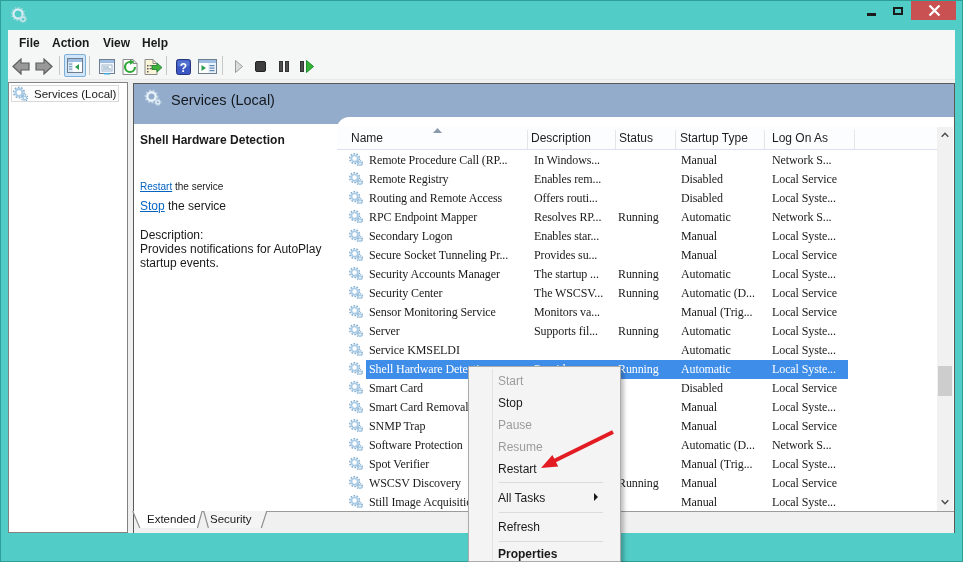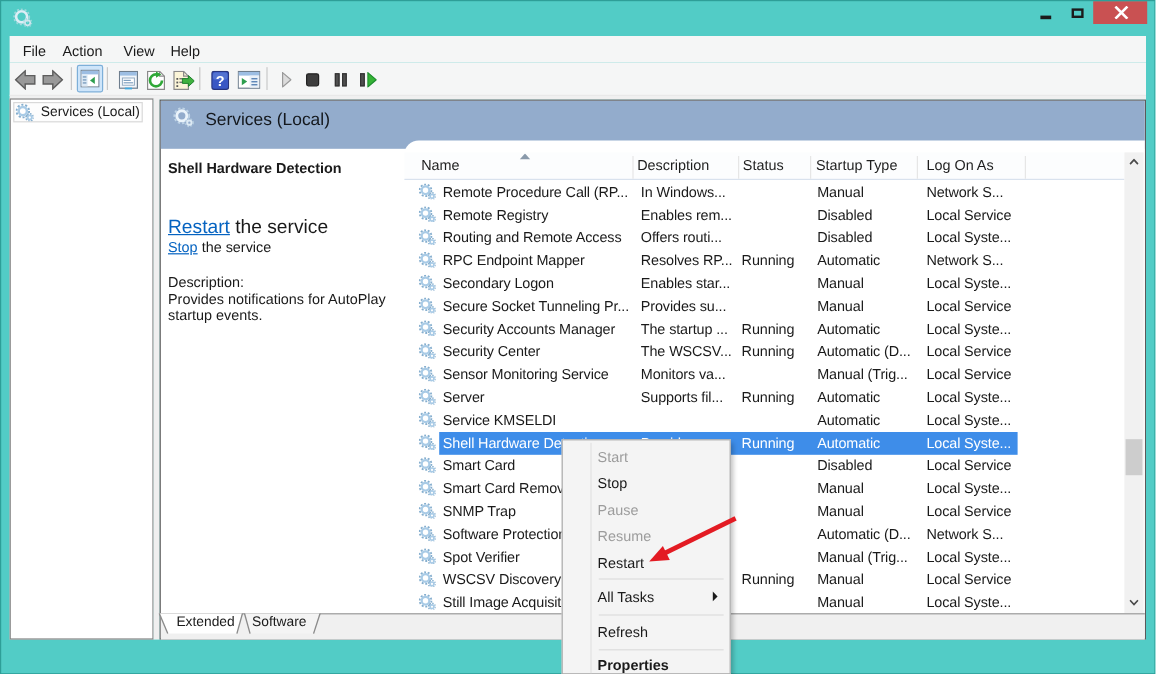--- a/index.html
+++ b/index.html
@@ -6,44 +6,44 @@
   html,body{margin:0;padding:0;background:#fff;}
   *{box-sizing:border-box;}
   #win{position:relative;width:963px;height:562px;background:#52CCC6;overflow:hidden;
        font-family:"Liberation Sans",sans-serif;color:#1a1a1a;}
   #win .ab{position:absolute;}
   .nw{white-space:nowrap;}
   
   #titletext{left:0;right:0;top:6px;text-align:center;font-size:14.5px;letter-spacing:-0.4px;color:#17322F;}
   
   #menubar{left:8px;top:30px;width:947px;height:22px;background:#F5F6F6;font-size:12px;}
-  #menubar span{position:absolute;top:6px;}
+  #menubar span{position:absolute;top:6px;font-weight:bold;}
   
   #toolbar{left:8px;top:52px;width:947px;height:28px;background:#F5F6F6;border-bottom:1px solid #E9E9E9;}
   .tsep{position:absolute;top:4px;width:1px;height:19px;background:#C8C8C8;}
   
   #tree{left:8px;top:82px;width:120px;height:451px;background:#fff;border:1px solid #828282;}
   #treegap{left:128px;top:82px;width:5px;height:451px;background:#EFEFEF;}
   
   #rpane{left:133px;top:83px;width:822px;height:450px;background:#fff;border:1px solid #5A5A5A;}
   #bluehdr{left:134px;top:84px;width:820px;height:40px;background:#93ACCC;}
   #listpanel{left:337px;top:117px;width:617px;height:394px;background:#fff;border-top-left-radius:12px;}
   #tabbar{left:134px;top:511px;width:820px;height:22px;background:#F0F0F0;border-top:1px solid #9B9B9B;}
   #statusbar{left:8px;top:533px;width:947px;height:21px;background:#F0F0F0;border-top:1px solid #DADADA;font-size:12px;}
   
   .hdrtxt{position:absolute;top:127px;height:23px;line-height:23px;font-size:12px;color:#1e1e1e;}
   .hsep{position:absolute;top:130px;height:19px;width:1px;background:#E6E6E6;}
-  .row{position:absolute;left:337px;width:600px;height:19px;font-size:12px;}
+  .row{position:absolute;left:337px;width:600px;height:19px;font-size:12px;font-family:Liberation Serif, serif;}
   .row span{position:absolute;top:2px;white-space:nowrap;letter-spacing:-0.1px;}
   .c1{left:32px;} .c2{left:197px;} .c3{left:281px;} .c4{left:344px;} .c5{left:435px;}
   .gicon{position:absolute;left:12px;top:2px;}
   
   .lnk{color:#0563C1;text-decoration:underline;}
   
-  #cmenu{left:468px;top:366px;width:141px;height:196px;background:#F4F4F4;border:1px solid #ABABAB;
+  #cmenu{left:468px;top:366px;width:153px;height:196px;background:#F4F4F4;border:1px solid #ABABAB;
          box-shadow:3px 3px 4px rgba(0,0,0,0.25);font-size:12px;z-index:50;}
   #cmenu .mtx{position:absolute;left:29px;height:22px;line-height:22px;}
   #cmenu .dis{color:#9C9C9C;}
   #cmenu .msep{position:absolute;left:30px;width:104px;height:1px;background:#DCDCDC;}
   #gutter{position:absolute;left:23px;top:2px;bottom:0;width:1px;background:#E2E2E2;}
 </style>
 </head>
 <body>
 <div id="win">
 
@@ -155,21 +155,21 @@
   <svg class="ab" style="left:144px;top:89px" width="18" height="18" viewBox="0 0 18 18">
     <circle cx="7.5" cy="7.5" r="6.2" fill="none" stroke="#BFD4E6" stroke-width="1.5" stroke-dasharray="2 1.7"></circle>
     <circle cx="7.5" cy="7.5" r="4.2" fill="none" stroke="#EAF3FA" stroke-width="2.4"></circle>
     <circle cx="13.8" cy="13.2" r="3.2" fill="none" stroke="#B4CCE0" stroke-width="1.3" stroke-dasharray="1.4 1.2"></circle>
     <circle cx="13.8" cy="13.2" r="1.8" fill="none" stroke="#DDEAF4" stroke-width="1.6"></circle>
   </svg>
   <div class="ab nw" style="left:171px;top:92px;font-size:14.5px;color:#14181d;">Services (Local)</div>
 
   <div class="ab nw" style="left:140px;top:133px;font-size:12px;font-weight:bold;">Shell Hardware Detection</div>
   <div class="ab nw" style="left:140px;top:167px;font-size:12px;margin-top:32px;"><span class="lnk">Stop</span> the service</div>
-  <div class="ab nw" style="left:140px;top:181px;font-size:16px;"><span class="lnk">Restart</span> the service</div>
+  <div class="ab nw" style="left:140px;top:181px;font-size:10px;"><span class="lnk">Restart</span> the service</div>
   <div class="ab nw" style="left:140px;top:228px;font-size:12px;">Description:</div>
   <div class="ab nw" style="left:140px;top:242px;font-size:12px;">Provides notifications for AutoPlay</div>
   <div class="ab nw" style="left:140px;top:256px;font-size:12px;">startup events.</div>
 
   <div class="ab" id="listpanel"></div>
   <div class="ab" style="left:337px;top:127px;width:600px;height:23px;background:#FCFDFE;border-bottom:1px solid #D9E2EE;"></div>
   <div class="hdrtxt" style="left:351px;">Name</div>
   <div class="hdrtxt" style="left:531px;">Description</div>
   <div class="hdrtxt" style="left:619px;">Status</div>
   <div class="hdrtxt" style="left:680px;">Startup Type</div>
@@ -376,21 +376,21 @@
   <div class="ab" id="tabbar"></div>
   <svg class="ab" style="left:130px;top:511px;z-index:5" width="145" height="18" viewBox="0 0 145 18">
     <polygon points="2.7,0 72.1,0 67.4,17 9.8,17" fill="#ffffff"></polygon>
     <polygon points="73.7,0 136.8,0 131.3,17 78.4,17" fill="#F4F4F4"></polygon>
     <path d="M2.7,0 L9.8,17" stroke="#8a8a8a" stroke-width="1.1" fill="none"></path>
     <path d="M72.1,0 L67.4,17" stroke="#8a8a8a" stroke-width="1.1" fill="none"></path>
     <path d="M73.7,0 L78.4,17" stroke="#8a8a8a" stroke-width="1.1" fill="none"></path>
     <path d="M136.8,0 L131.3,17" stroke="#8a8a8a" stroke-width="1.1" fill="none"></path>
   </svg>
   <div class="ab nw" style="left:147px;top:513px;font-size:11.5px;z-index:6;">Extended</div>
-  <div class="ab nw" style="left:210px;top:513px;font-size:11.5px;z-index:6;">Software</div>
+  <div class="ab nw" style="left:210px;top:513px;font-size:11.5px;z-index:6;">Security</div>
 
 
   <div class="ab" id="cmenu">
     <div id="gutter"></div>
     <div class="mtx dis nw" style="top:3px;">Start</div>
     <div class="mtx nw" style="top:25px;">Stop</div>
     <div class="mtx dis nw" style="top:47px;">Pause</div>
     <div class="mtx dis nw" style="top:69px;">Resume</div>
     <div class="mtx nw" style="top:91px;">Restart</div>
     <div class="msep" style="top:115px;"></div>

